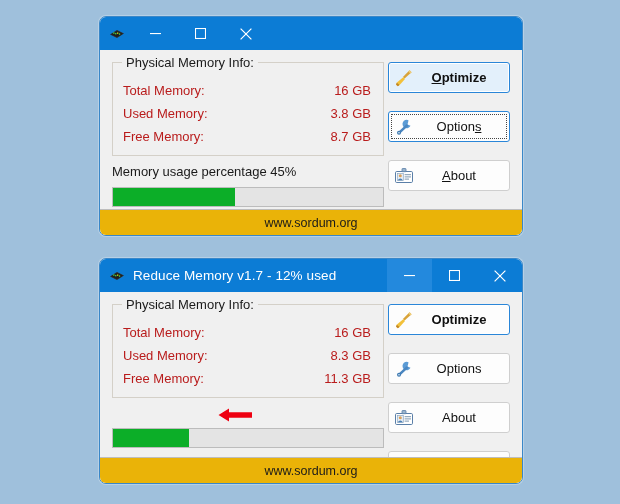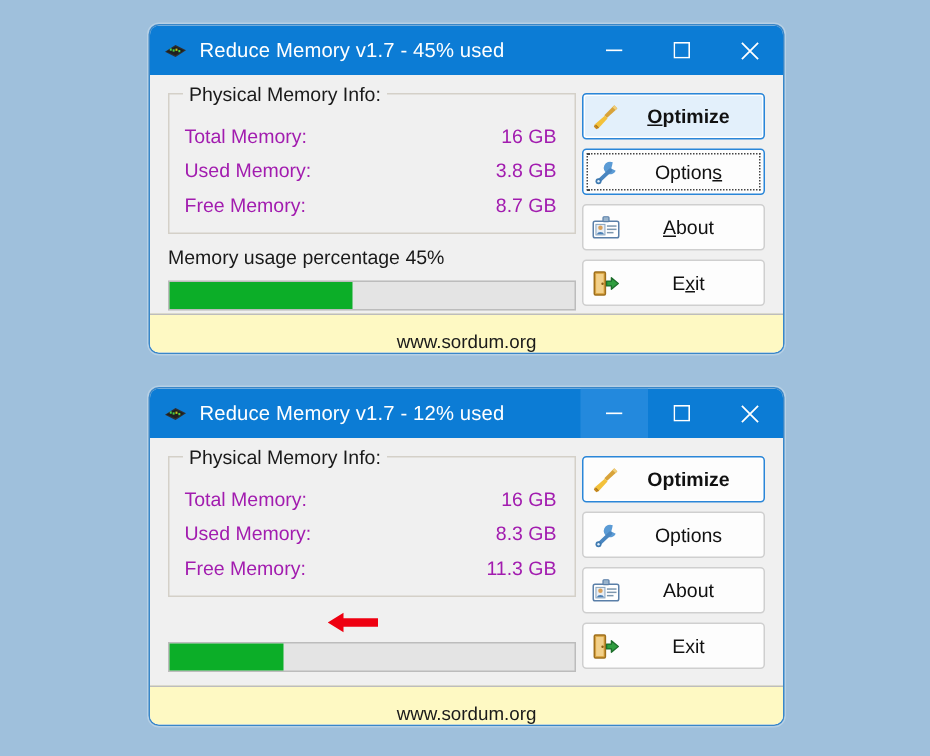--- a/index.html
+++ b/index.html
@@ -102,21 +102,21 @@
     position: absolute;
     left: 0;
     top: 16px;
     width: 100%;
   }
   .mem-row {
     display: flex;
     justify-content: space-between;
     padding: 0 12px 0 10px;
     font-size: 13px;
-    color: #a21caf;
+    color: #b91c1c;
     height: 23px;
     align-items: center;
   }
   .mem-label { white-space: nowrap; }
   .mem-value { white-space: nowrap; }
 
   
   .usage-text {
     position: absolute;
     left: 12px;
@@ -156,21 +156,21 @@
   .btn-panel {
     position: absolute;
     right: 12px;
     top: 12px;
     width: 122px;
   }
   .app-btn {
     position: relative;
     width: 122px;
     height: 31px;
-    margin-bottom: 6px;
+    margin-bottom: 18px;
     background: #fdfdfd;
     border: 1px solid #cfcfcf;
     border-radius: 3px;
     box-sizing: border-box;
     display: flex;
     align-items: center;
     cursor: default;
   }
   .app-btn.primary {
     background: #e3f0fb;
@@ -210,24 +210,24 @@
   .btn-label.bold { font-weight: bold; }
   .u { text-decoration: underline; }
 
   
   .statusbar {
     position: absolute;
     left: 0;
     bottom: 0;
     width: 100%;
     height: 26px;
-    background: #fef9c3;
+    background: #eab308;
     border-top: 1px solid #bdbdbd;
     display: flex;
-    align-items: flex-end;
+    align-items: center;
     justify-content: center;
     box-sizing: border-box;
   }
   .statusbar-text {
     font-size: 12.5px;
     color: #1a1a1a;
   }
 </style>
 </head>
 <body>
@@ -238,21 +238,20 @@
     <span class="app-icon">
       <svg width="16" height="16" viewBox="0 0 16 16">
         <path d="M1 8.5 L8 4 L15 7.5 L8 12 Z" fill="#2f2f2f"></path>
         <path d="M2 8.3 L8 5 L13.6 7.7 L8 10.9 Z" fill="#1f1f1f"></path>
         <rect x="4.2" y="6.3" width="1.3" height="1.5" fill="#49d049"></rect>
         <rect x="6.1" y="6.9" width="1.3" height="1.5" fill="#49d049"></rect>
         <rect x="8.0" y="6.4" width="1.3" height="1.5" fill="#c9c617"></rect>
         <rect x="9.9" y="7.3" width="1.3" height="1.5" fill="#49d049"></rect>
       </svg>
     </span>
-    <span class="title-text">Reduce Memory v1.7 - 45% used</span>
     <div class="win-controls">
       <div class="win-btn">
         <svg width="11" height="11" viewBox="0 0 11 11">
           <rect x="0" y="5" width="11" height="1.1" fill="#ffffff"></rect>
         </svg>
       </div>
       <div class="win-btn">
         <svg width="11" height="11" viewBox="0 0 11 11">
           <rect x="0.5" y="0.5" width="10" height="10" fill="none" stroke="#ffffff" stroke-width="1.1"></rect>
         </svg>

